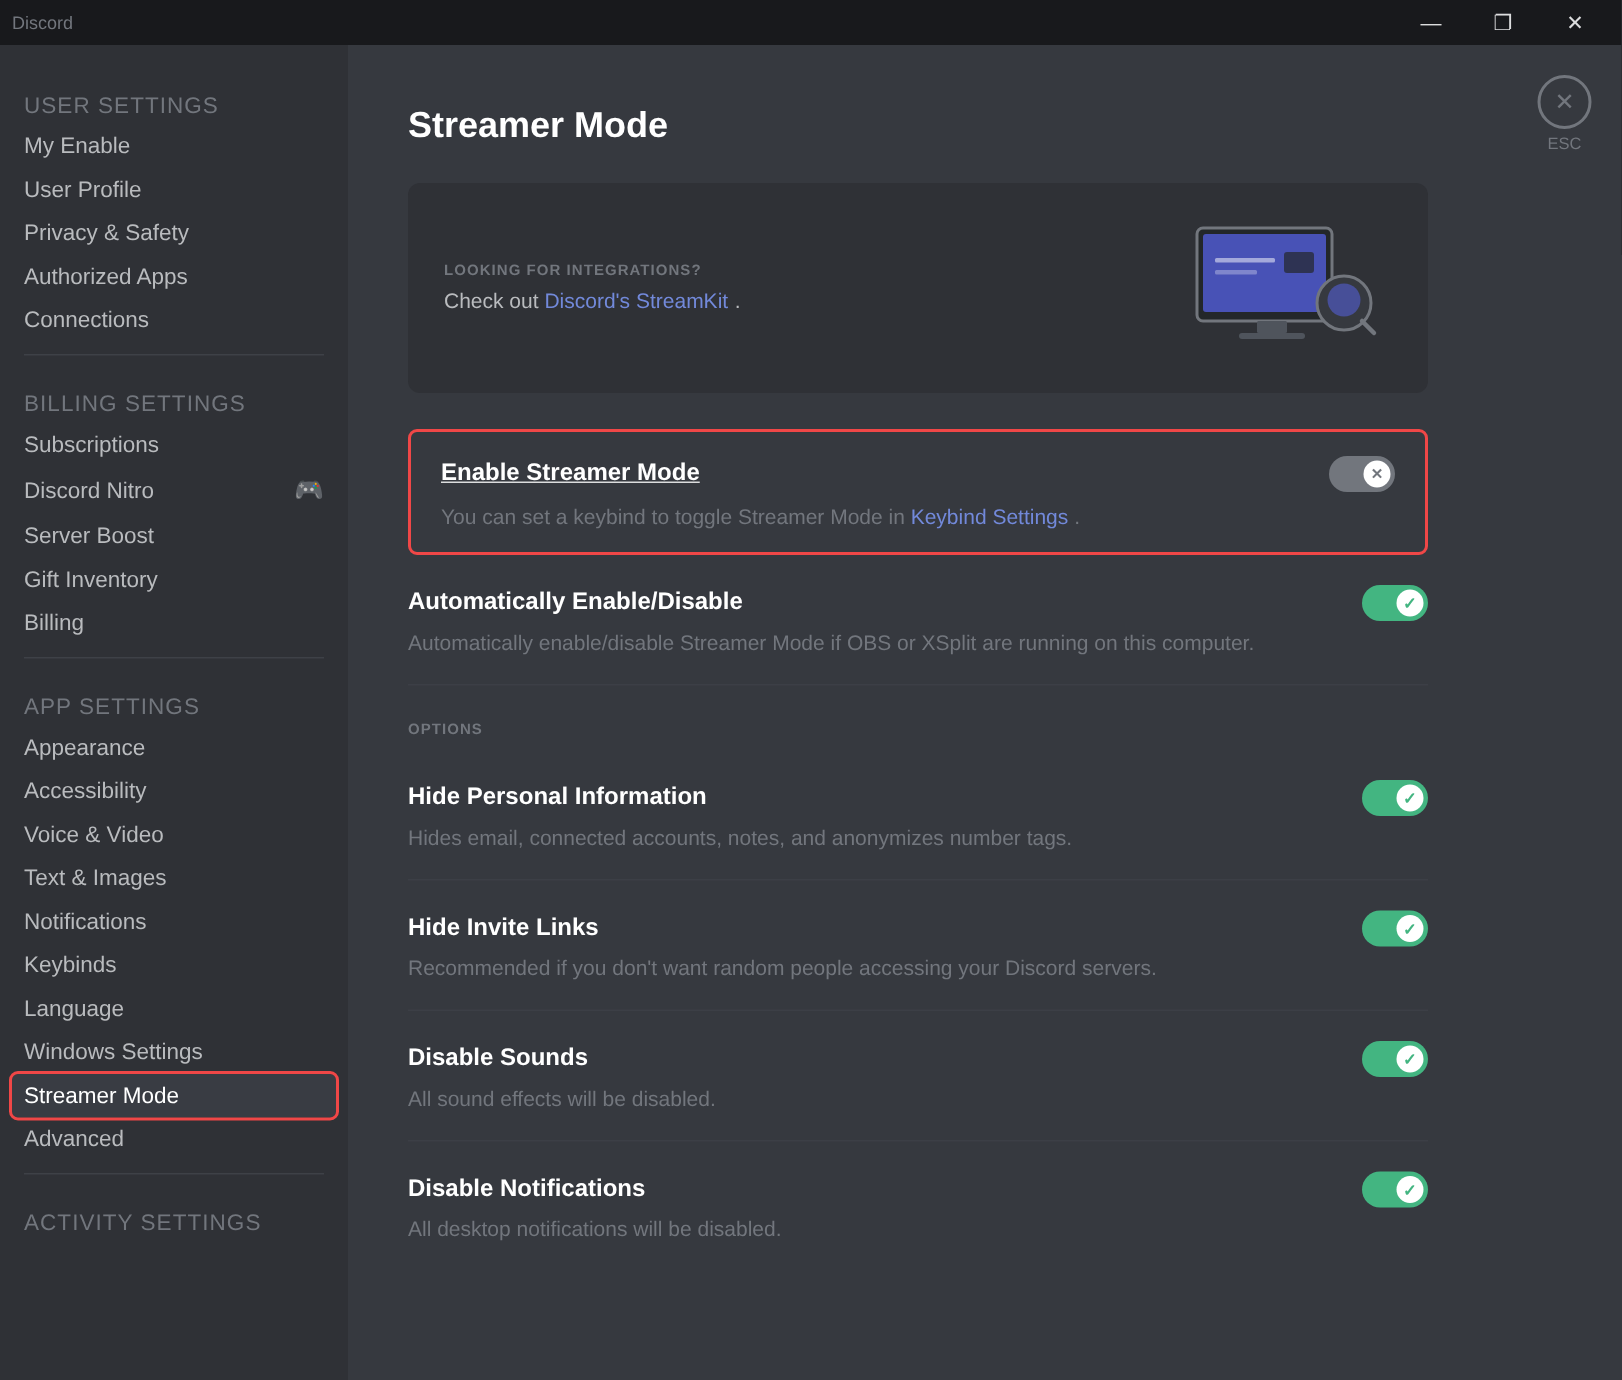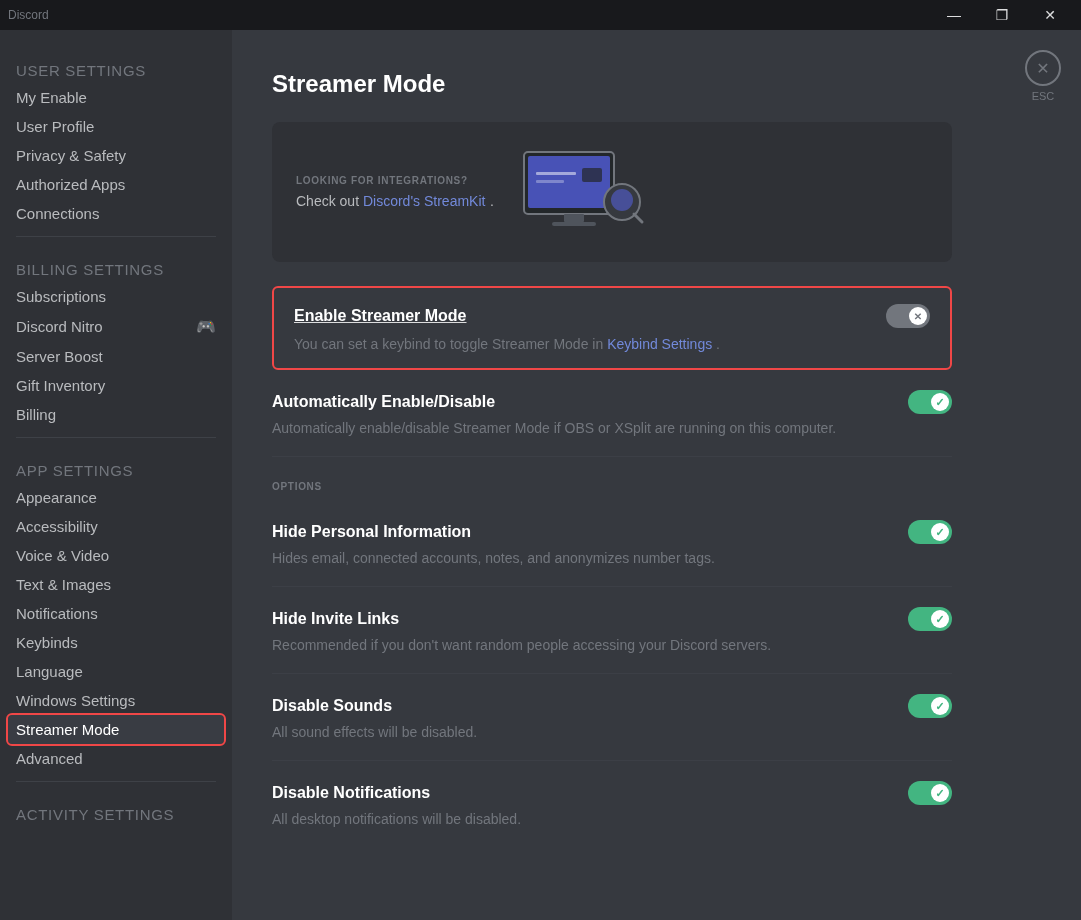--- a/index.html
+++ b/index.html
@@ -116,20 +116,21 @@
     }
 
     
     .integration-banner {
       background: #2f3136;
       border-radius: 8px;
       padding: 20px 24px;
       margin-bottom: 24px;
       display: flex;
       align-items: center;
+      justify-content: space-between;
     }
     .banner-text {}
     .banner-label {
       font-size: 10px;
       font-weight: 700;
       color: #72767d;
       text-transform: uppercase;
       letter-spacing: 0.7px;
       margin-bottom: 6px;
     }

